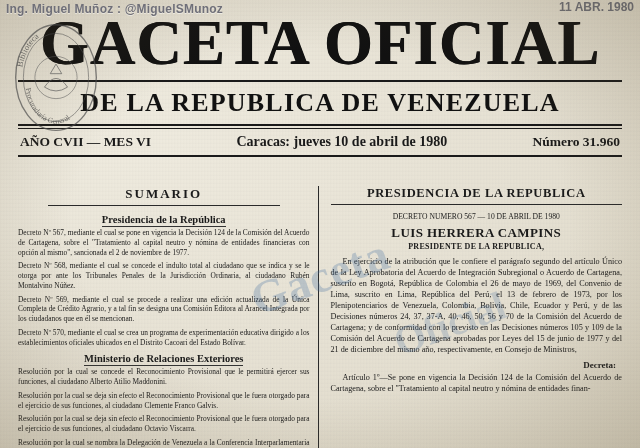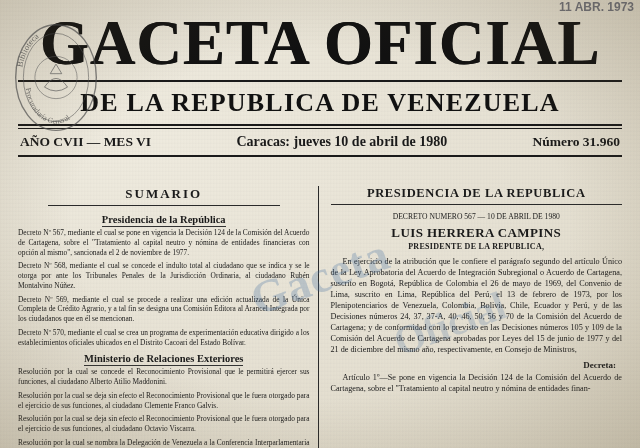--- a/index.html
+++ b/index.html
@@ -154,21 +154,22 @@
     transform:rotate(-20deg);
     white-space:nowrap;pointer-events:none;z-index:25;
   }
 </style>
 </head>
 <body>
 
 <div class="page">
   <div class="grain"></div>
 
-  <div class="top-right-stamp">11 ABR. 1973</div>
+  <div class="top-credit">Ing. Miguel Muñoz : @MiguelSMunoz</div>
+  <div class="top-right-stamp">11 ABR. 1980</div>
 
   <div class="seal">
     <svg viewBox="0 0 100 125">
       <ellipse cx="50" cy="62" rx="42" ry="55" fill="none" stroke="#4a4a4a" stroke-width="1.4" opacity="0.8"></ellipse>
       <ellipse cx="50" cy="62" rx="34" ry="46" fill="none" stroke="#4a4a4a" stroke-width="0.9" opacity="0.7"></ellipse>
       <circle cx="50" cy="62" r="22" fill="none" stroke="#555" stroke-width="0.9" opacity="0.7"></circle>
       <path d="M38 72 q12 -18 24 0 q-12 8 -24 0 z" fill="none" stroke="#555" stroke-width="0.8"></path>
       <path d="M44 58 l6 -10 l6 10 z" fill="none" stroke="#555" stroke-width="0.8"></path>
       <path id="arcT" d="M14 62 a36 48 0 0 1 72 0" fill="none"></path>
       <text font-family="Liberation Serif, serif" font-size="9" fill="#3f3f3f" opacity="0.85">

